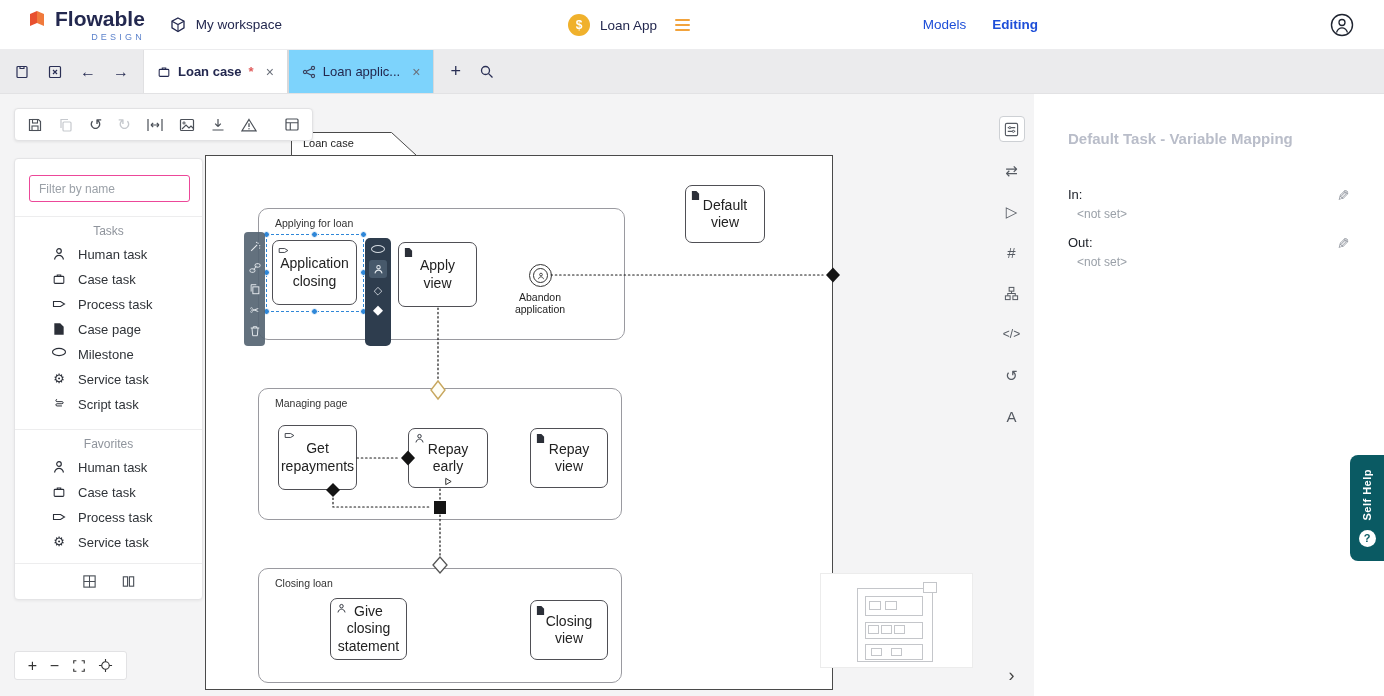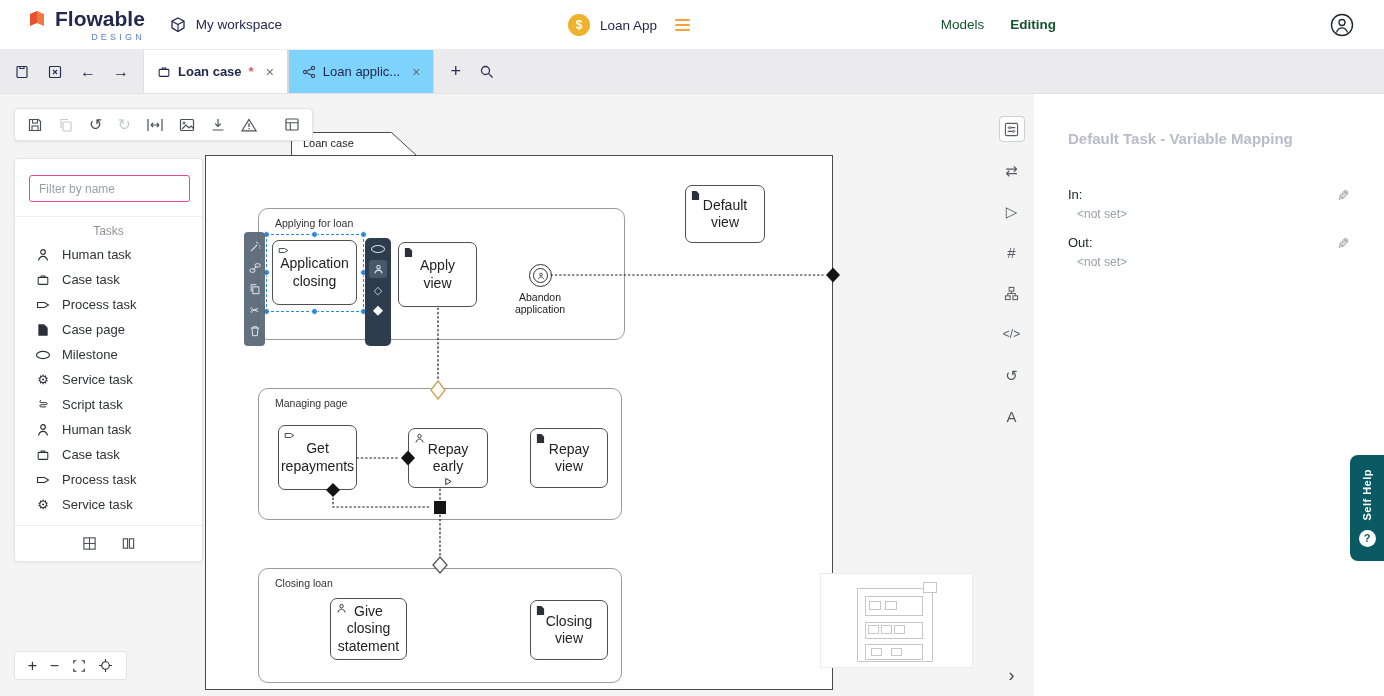--- a/index.html
+++ b/index.html
@@ -10,21 +10,21 @@
 .header{height:50px;background:#fff;display:flex;align-items:center;position:relative;border-bottom:1px solid #ececee}
 .logo{display:flex;align-items:flex-start;gap:7px;margin-left:26px}
 .logo-name{font-size:21px;font-weight:bold;color:#23284f;line-height:1}
 .logo-sub{font-size:9px;color:#5d83cc;letter-spacing:3.2px;margin-top:3px;text-align:right}
 .workspace{display:flex;align-items:center;gap:9px;margin-left:24px;font-size:13.5px;color:#23284f;cursor:pointer}
 .center-group{position:absolute;left:568px;top:0;height:50px;display:flex;align-items:center;gap:10px}
 .badge{width:22px;height:22px;border-radius:50%;background:#f0b12c;color:#fff;font-size:12px;font-weight:bold;display:flex;align-items:center;justify-content:center}
 .app-name{font-size:13.5px;color:#23284f}
 .burger{display:flex;flex-direction:column;gap:3px;margin-left:8px;cursor:pointer}
 .burger span{width:15px;height:2px;background:#f2a33c;border-radius:1px}
-.nav{position:absolute;right:328px;display:flex;gap:26px;align-items:center;font-size:13.5px;color:#14532d}
+.nav{position:absolute;right:346px;display:flex;gap:26px;align-items:center;font-size:13.5px;color:#1d4ed8}
 .nav .bold{font-weight:bold}
 .avatar{position:absolute;right:30px;cursor:pointer}
 
 .tabbar{height:44px;background:#ebebed;display:flex;align-items:stretch;border-bottom:1px solid #e2e2e4}
 .tb-icons{display:flex;align-items:center;gap:17px;padding:0 14px;color:#2a2f55}
 .tb-icons .glyph{font-size:16px;cursor:pointer}
 .tab{display:flex;align-items:center;gap:7px;padding:0 13px;font-size:13px;color:#23284f;border-right:1px solid #d8d8da;border-left:1px solid #d8d8da;cursor:pointer}
 .tab.active{background:#fff;font-weight:bold;border-left:1px solid #e0e0e2}
 .tab.inactive{background:#7dd3fc}
 .tab .close{color:#6a6f7a;font-size:14px;margin-left:5px;font-weight:normal}
@@ -37,21 +37,21 @@
 
 .fl-toolbar{position:absolute;left:14px;top:14px;height:33px;background:#fff;border:1px solid #e2e2e4;border-radius:4px;box-shadow:0 1px 3px rgba(0,0,0,.08);display:flex;align-items:center;padding:0 12px;gap:15px;z-index:9}
 .tbtn{color:#4b5058;cursor:pointer;font-size:16px;line-height:1}
 .tbtn.dis{color:#c6c9ce}
 .tbtn.last{margin-left:12px}
 
 .palette{position:absolute;left:14px;top:64px;width:189px;background:#fff;border:1px solid #e4e4e6;border-radius:4px;box-shadow:0 1px 3px rgba(0,0,0,.06);padding-top:14px;z-index:9}
 .filter{margin:2px 14px;width:161px;height:27px;border:1px solid #ec4899;border-radius:3px;padding:0 9px;font-size:12px;color:#444;font-family:inherit}
 .filter::placeholder{color:#9ba1a8}
 .pal-sec{margin-top:12px;border-top:1px solid #ededee;padding:7px 0 4px;text-align:center;font-size:12px;color:#8f949c}
-.pal-item{display:flex;align-items:center;gap:11px;padding:5px 0 5px 20px;font-size:13px;color:#2f3338;cursor:grab}
+.pal-item{display:flex;gap:11px;padding:5px 0 5px 36px;font-size:13px;color:#2f3338;cursor:grab}
 .pi-ic{width:16px;display:flex;justify-content:center;color:#2b2f38}
 .pi-ic.glyph{font-size:13px;line-height:1}
 .pal-foot{margin-top:8px;border-top:1px solid #ededee;display:flex;justify-content:center;gap:24px;padding:10px 0;color:#4b5058}
 
 .zoom{position:absolute;left:14px;top:557px;width:113px;height:29px;background:#fff;border:1px solid #e2e2e4;border-radius:3px;display:flex;align-items:center;justify-content:space-evenly;z-index:9;font-size:16px;color:#333}
 .zoom .glyph{cursor:pointer;line-height:1}
 
 .case-rect{position:absolute;left:205px;top:61px;width:628px;height:535px;background:#fff;border:1px solid #4a4a4a;z-index:1}
 .case-tab{position:absolute;left:291px;top:38px;z-index:2}
 .case-tab-label{position:absolute;left:303px;top:43px;font-size:11px;color:#222;z-index:3}
@@ -280,20 +280,21 @@
         <span>Service task</span>
       </div>
       <div class="pal-item">
         <span class="pi-ic">
             <svg width="13" height="13" viewBox="0 0 16 16">
               <path d="M5 3c-2 0-2 2.7 0 2.7h6c2 0 2 2.6 0 2.6H5c-2 0-2 2.7 0 2.7h6" fill="none" stroke="currentColor" stroke-width="1.2"></path>
             </svg>
           </span>
         <span>Script task</span>
       </div>
+      <div class="pal-sec">Favorites</div>
       <div class="pal-item">
         <span class="pi-ic">
             <svg width="14" height="14" viewBox="0 0 14 14">
               <circle cx="7" cy="4" r="2.3" fill="none" stroke="currentColor" stroke-width="1.2"></circle>
               <path d="M2.5 12.5c.6-2.8 2.4-4.2 4.5-4.2s3.9 1.4 4.5 4.2" fill="none" stroke="currentColor" stroke-width="1.2"></path>
             </svg>
           </span>
         <span>Human task</span>
       </div>
       <div class="pal-item">

